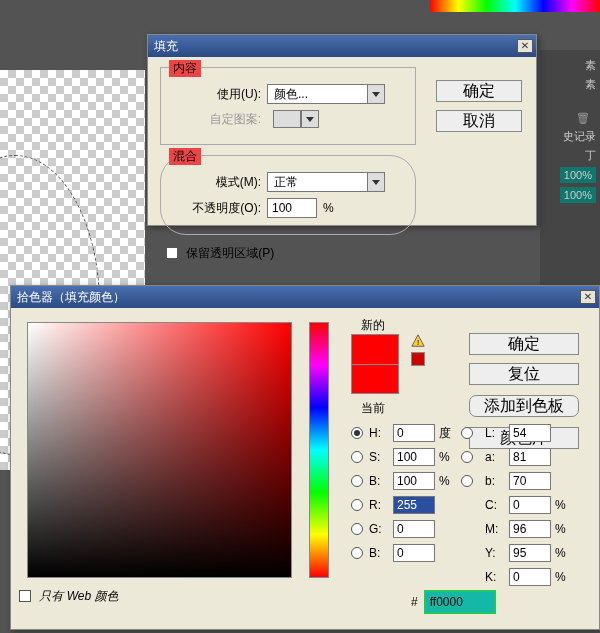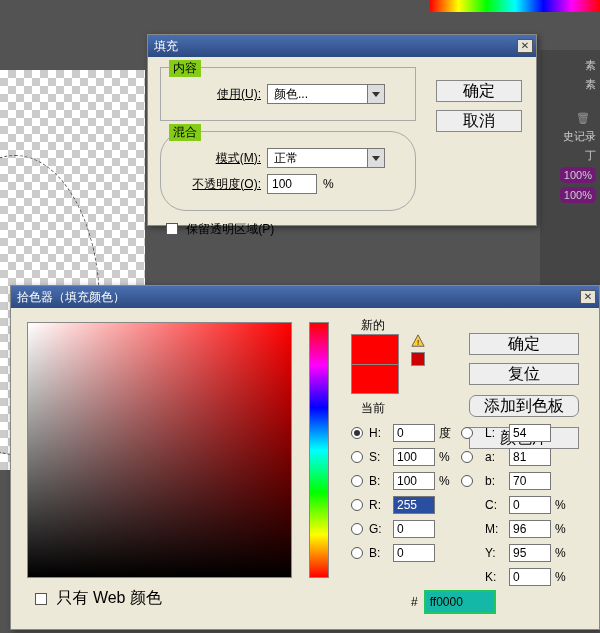--- a/index.html
+++ b/index.html
@@ -38,21 +38,21 @@
 }
 .panel-right {
   position: absolute; right: 0; top: 50px;
   width: 60px; height: 300px;
   background: #454545;
   color: #ccc;
   font-size: 11px;
   padding: 4px;
 }
 .panel-right .row { margin: 4px 0; white-space: nowrap; overflow: hidden; text-align: right; }
-.tag { display: inline-block; background: #701a75; padding: 2px 4px; border-radius: 5px; }
+.tag { display: inline-block; background: #0f766e; padding: 2px 4px; border-radius: 0; }
 
 .dialog {
   position: absolute;
   background: #ece9d8;
   border: 1px solid #888;
   box-shadow: 2px 2px 6px rgba(0,0,0,.4);
 }
 .titlebar {
   height: 22px;
   background: linear-gradient(to bottom, #4a6fb0, #2c4a82);
@@ -72,30 +72,30 @@
 }
 
 .fieldset {
   border: 1px solid #aaa;
   margin: 10px 12px;
   padding: 10px 10px 10px 10px;
   position: relative;
 }
 .legend {
   position: absolute; top: -8px; left: 8px;
-  background: #84cc16;
+  background: #ef4444;
   padding: 0 4px;
   font-size: 12px;
 }
 .frow {
   display: flex;
   align-items: center;
   margin: 6px 0;
 }
-.frow label { width: 90px; text-align: right; margin-right: 6px; text-decoration: underline; }
+.frow label { width: 90px; text-align: right; margin-right: 6px; }
 .sel { display: flex; align-items: stretch; }
 .sel-box { border: 1px solid #777; border-right: 0; background: #fff; padding: 2px 8px 2px 6px; min-width: 100px; height: 20px; line-height: 15px; }
 .sel-btn { width: 18px; height: 20px; border: 1px solid #777; background: #ddd; display:flex; align-items:center; justify-content:center; }
 .tri { width: 0; height: 0; border-left: 4px solid transparent; border-right: 4px solid transparent; border-top: 5px solid #333; }
 .txt-in { border: 1px solid #777; background: #fff; height: 20px; width: 50px; padding: 1px 4px; font-size: 12px; }
 .swatch { width: 28px; height: 18px; border: 1px solid #777; background: #ddd; margin-left: 6px; }
 
 .dlg-btn {
   display: block;
   width: 86px; height: 22px;
@@ -148,21 +148,21 @@
 }
 .vgrid .rad { width:12px; height:12px; border:1px solid #555; border-radius:50%; background:#fff; display:flex; align-items:center; justify-content:center; }
 .vgrid .rad.on::after { content:""; width:6px; height:6px; border-radius:50%; background:#333; }
 .vgrid .lab { font-size: 12px; }
 .vgrid .in { border:1px solid #777; background:#fff; height:18px; width:42px; font-size:12px; padding:1px 3px; }
 .vgrid .in.sel { background:#2a4fa0; color:#fff; }
 .vgrid .su { font-size: 12px; }
 .hexrow { position: absolute; top: 282px; left: 400px; display: flex; align-items: center; gap: 6px; }
 .hexrow .in { border:2px solid #22c55e; background:#14b8a6; height:24px; width:72px; padding:1px 4px; font-size:12px; }
 .chk { width:12px; height:12px; border:1px solid #555; background:#fff; display:inline-block; margin-right:5px; vertical-align:-2px; }
-.webonly { position: absolute; left: 24px; top: 280px; font-size:16px; }
+.webonly { position: absolute; left: 8px; top: 280px; font-size:12px;font-style:italic; }
 </style>
 </head>
 <body>
 
 <div class="colorstrip"></div>
 <div class="canvas-bg">
   <div class="dash-ellipse"></div>
 </div>
 
 <div class="panel-right">
@@ -191,20 +191,27 @@
     <span class="legend">内容</span>
     <div class="frow">
       <label>使用(U):</label>
       <div class="sel">
         <div class="sel-box">颜色...</div>
         <div class="sel-btn">
             <div class="tri"></div>
           </div>
       </div>
     </div>
+    <div class="frow">
+      <label style="color:#999;">自定图案:</label>
+      <div class="swatch"></div>
+      <div class="sel-btn" style="height:18px;">
+          <div class="tri"></div>
+        </div>
+    </div>
   </div>
 
   <div class="fieldset" style="margin-right:120px;border-radius:26px;">
     <span class="legend">混合</span>
     <div class="frow">
       <label>模式(M):</label>
       <div class="sel">
         <div class="sel-box">正常</div>
         <div class="sel-btn">
             <div class="tri"></div>

